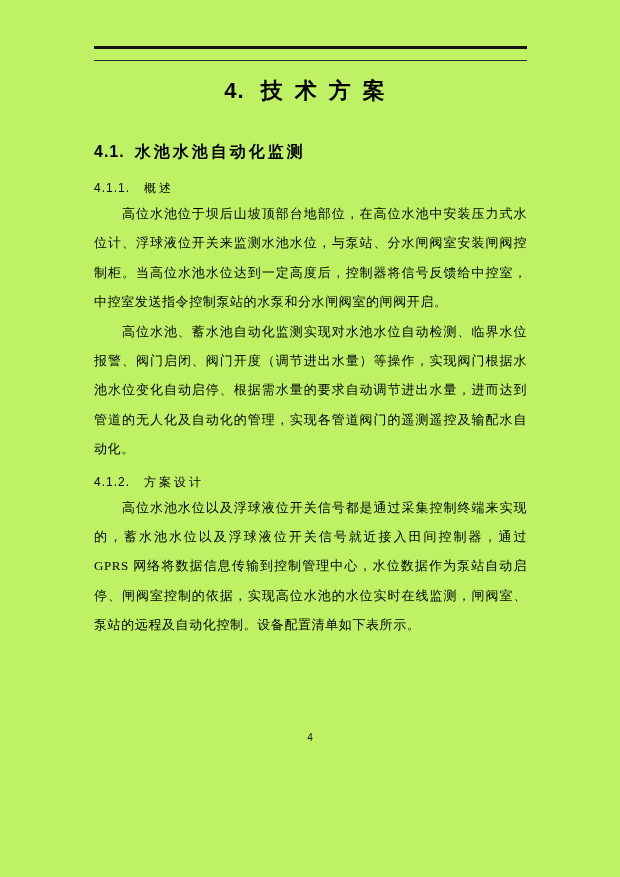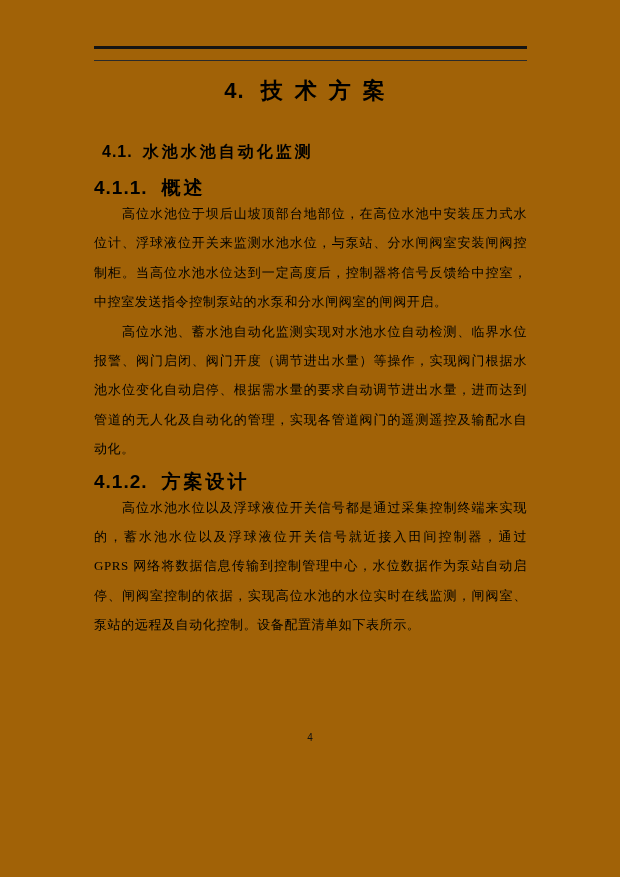--- a/index.html
+++ b/index.html
@@ -4,21 +4,21 @@
 <style>
   html, body {
     margin: 0;
     padding: 0;
     background: #ffffff;
   }
   .page {
     position: relative;
     width: 620px;
     height: 877px;
-    background: #a16207;
+    background: #bef264;
     color: #000000;
     font-family: "Liberation Serif", serif;
     overflow: hidden;
   }
   .content {
     position: absolute;
     left: 94px;
     top: 0;
     width: 433px;
   }
@@ -42,39 +42,39 @@
   }
   h1 .num {
     font-family: "Liberation Sans", sans-serif;
     margin-right: 16px;
     letter-spacing: 1px;
   }
   h1 .han {
     letter-spacing: 12px;
   }
   h2.section-title {
-    margin: 36px 0 0 8px;
+    margin: 36px 0 0 0;
     font-size: 16px;
     line-height: 22px;
     font-weight: bold;
     white-space: nowrap;
   }
   h2 .num, h3 .num {
     font-family: "Liberation Sans", sans-serif;
     margin-right: 10px;
     letter-spacing: 1px;
   }
   h2 .han {
     letter-spacing: 3px;
   }
   h3.subsection-title {
     margin: 14px 0 0 0;
-    font-size: 19px;
+    font-size: 12px;
     line-height: 22px;
-    font-weight: bold;
+    font-weight: normal;
     white-space: nowrap;
   }
   h3 .num {
     margin-right: 14px;
   }
   h3 .han {
     letter-spacing: 3px;
   }
   h3.subsection-title-2 {
     margin-top: 7px;

